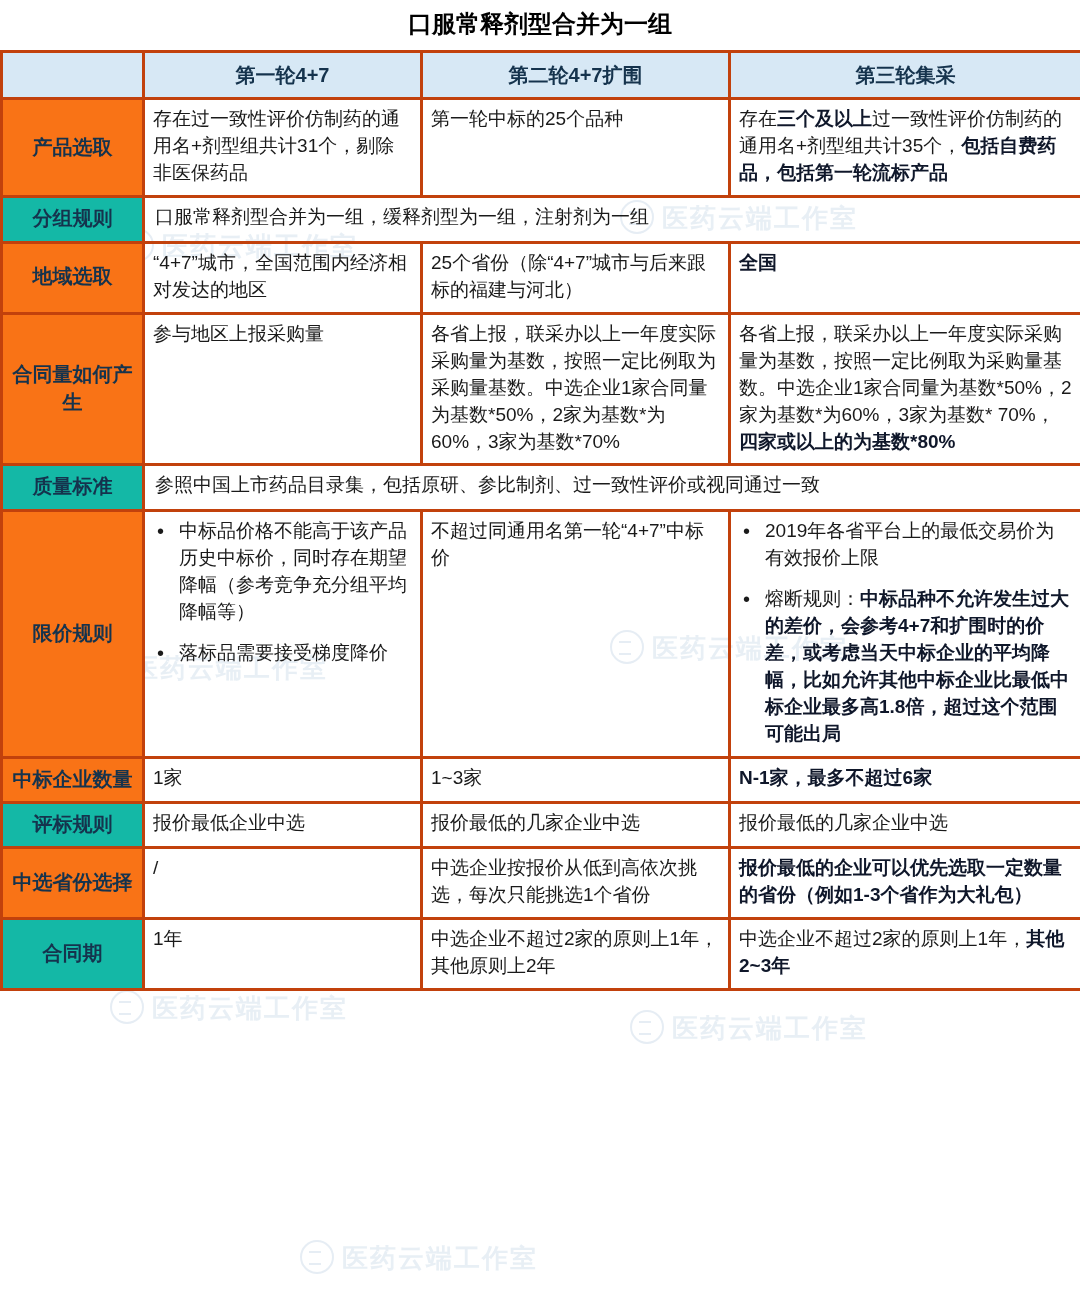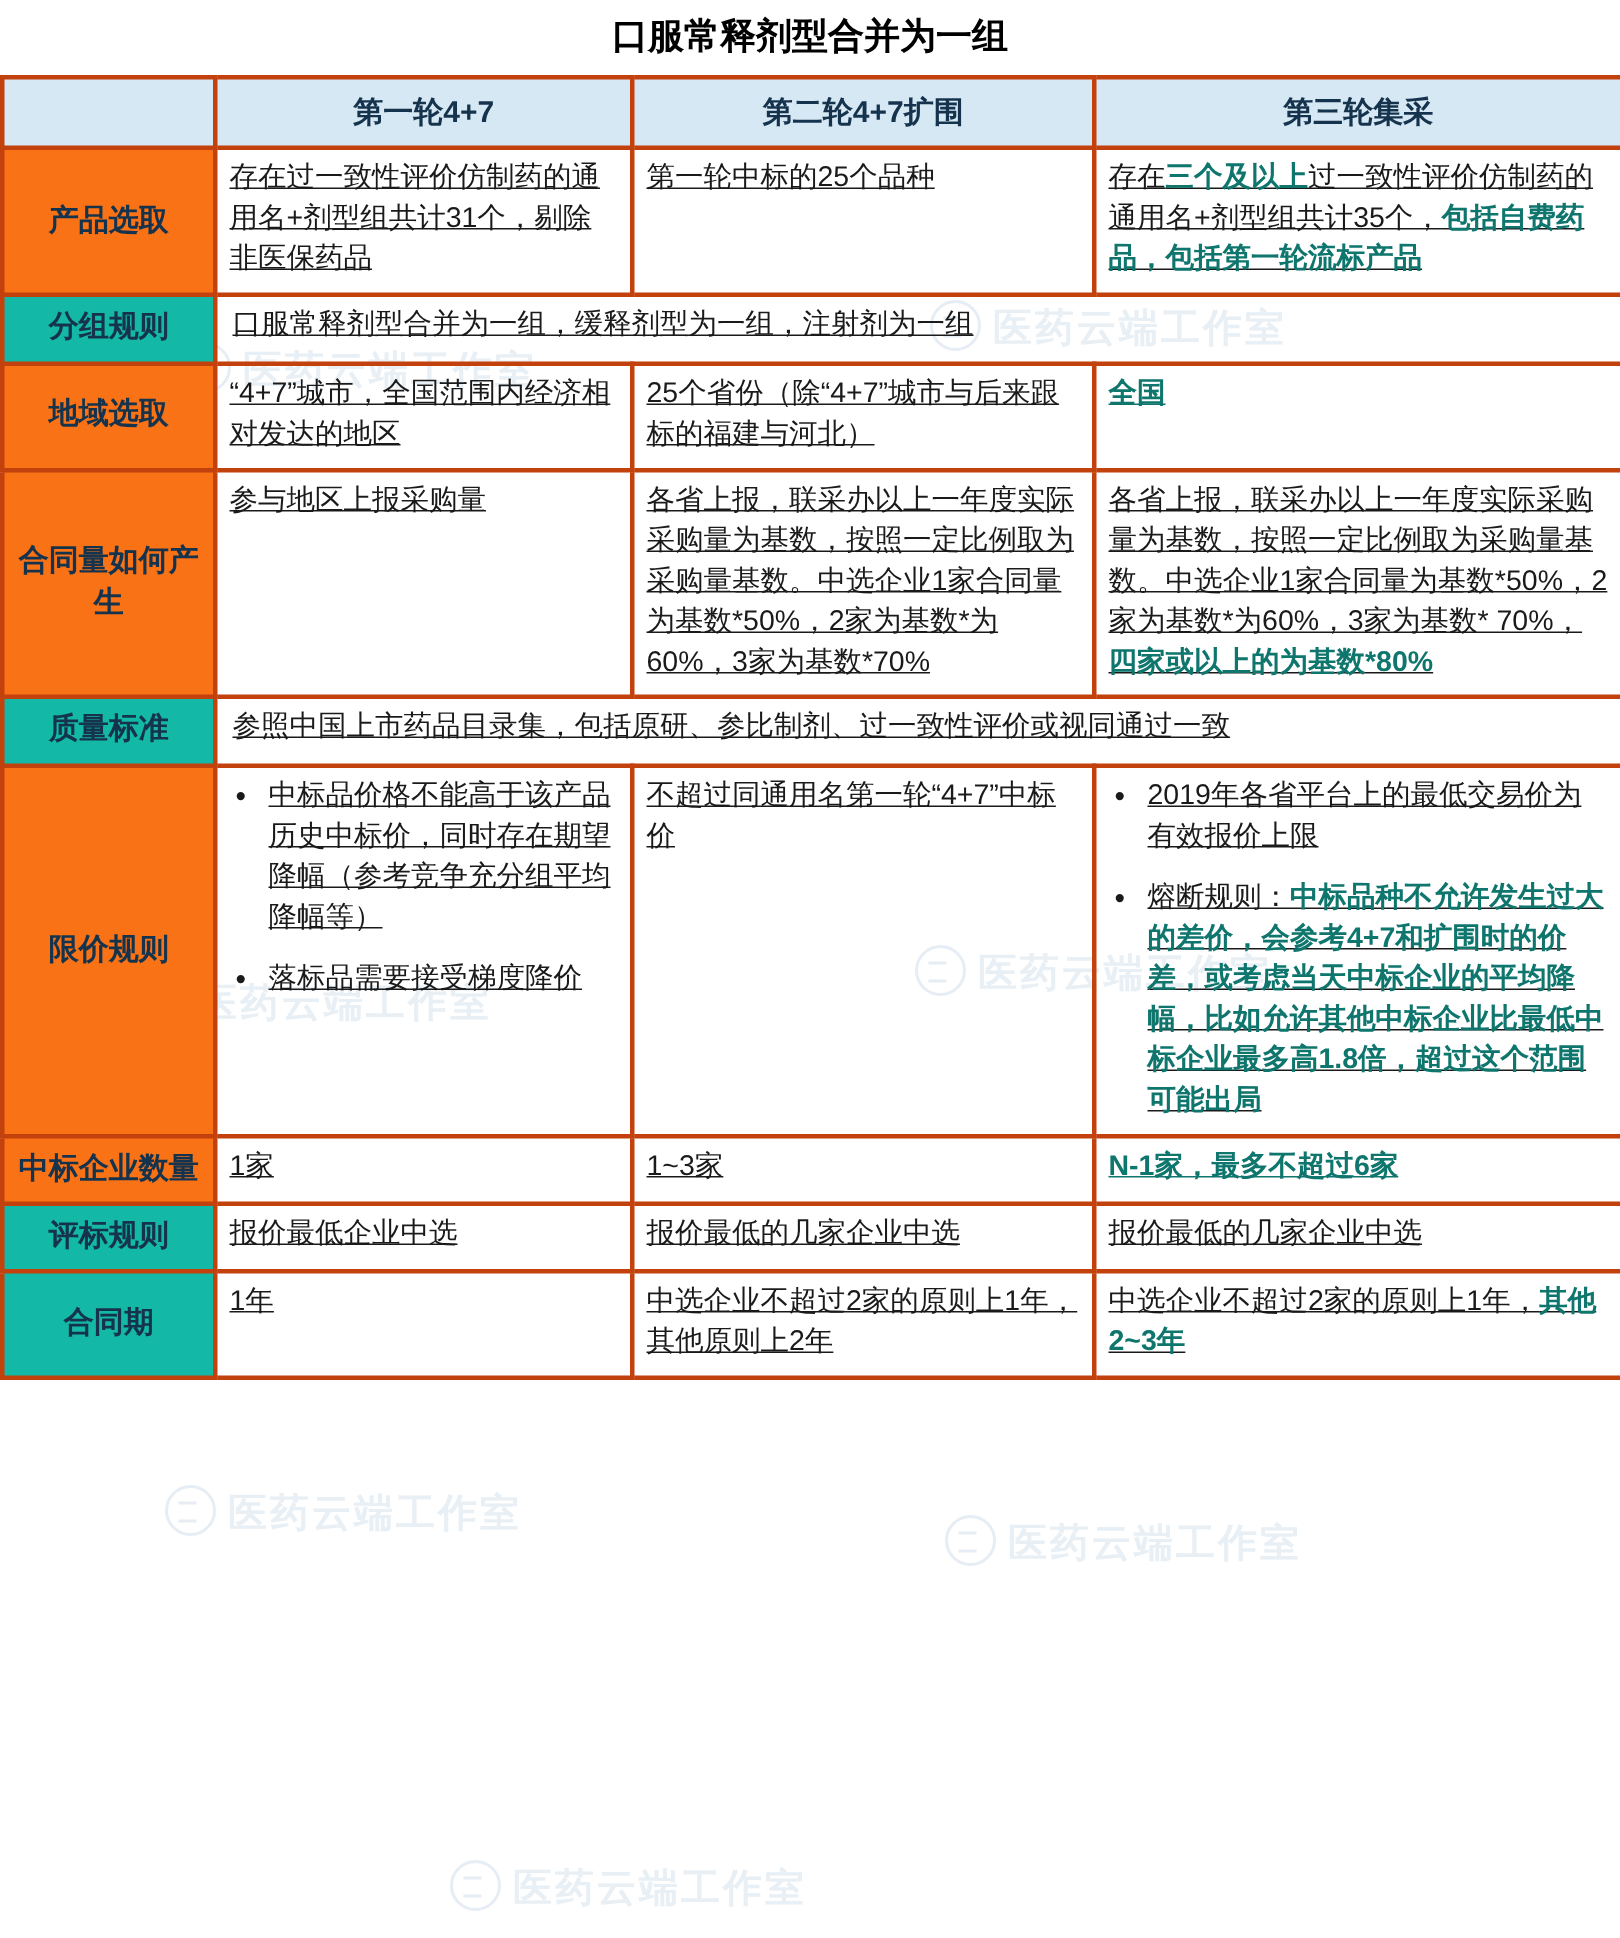--- a/index.html
+++ b/index.html
@@ -84,25 +84,24 @@
     background:#f97316;
     font-weight:bold;
     text-align:center;
     vertical-align:middle;
     color:#15334d;
     font-size:20px;
   }
   td.body{
     background:rgba(255,255,255,0.0);
     vertical-align:top;
-    text-decoration:underline;
   }
   tr.alt td.rowhead{background:#14b8a6;}
   .mid{vertical-align:middle;}
-  .hl{color:#0f766e;font-weight:bold;}
+  .hl{color:#0f172a;font-weight:bold;}
   .wide{padding-left:10px;}
   ul.bul{
     margin:0;
     padding-left:26px;
     list-style:none;
   }
   ul.bul li{
     position:relative;
     margin:0 0 14px 0;
   }
@@ -205,20 +204,26 @@
         <td class="body mid hl">N-1家，最多不超过6家</td>
       </tr>
 
       <tr class="alt">
         <td class="rowhead">评标规则</td>
         <td class="body mid">报价最低企业中选</td>
         <td class="body mid">报价最低的几家企业中选</td>
         <td class="body mid">报价最低的几家企业中选</td>
       </tr>
 
+      <tr>
+        <td class="rowhead">中选省份选择</td>
+        <td class="body mid">/</td>
+        <td class="body">中选企业按报价从低到高依次挑选，每次只能挑选1个省份</td>
+        <td class="body hl">报价最低的企业可以优先选取一定数量的省份（例如1-3个省作为大礼包）</td>
+      </tr>
 
       <tr class="alt">
         <td class="rowhead">合同期</td>
         <td class="body mid">1年</td>
         <td class="body">中选企业不超过2家的原则上1年，其他原则上2年</td>
         <td class="body"><span>中选企业不超过2家的原则上1年，</span><span class="hl">其他2~3年</span></td>
       </tr>
 
     </tbody>
   </table>

